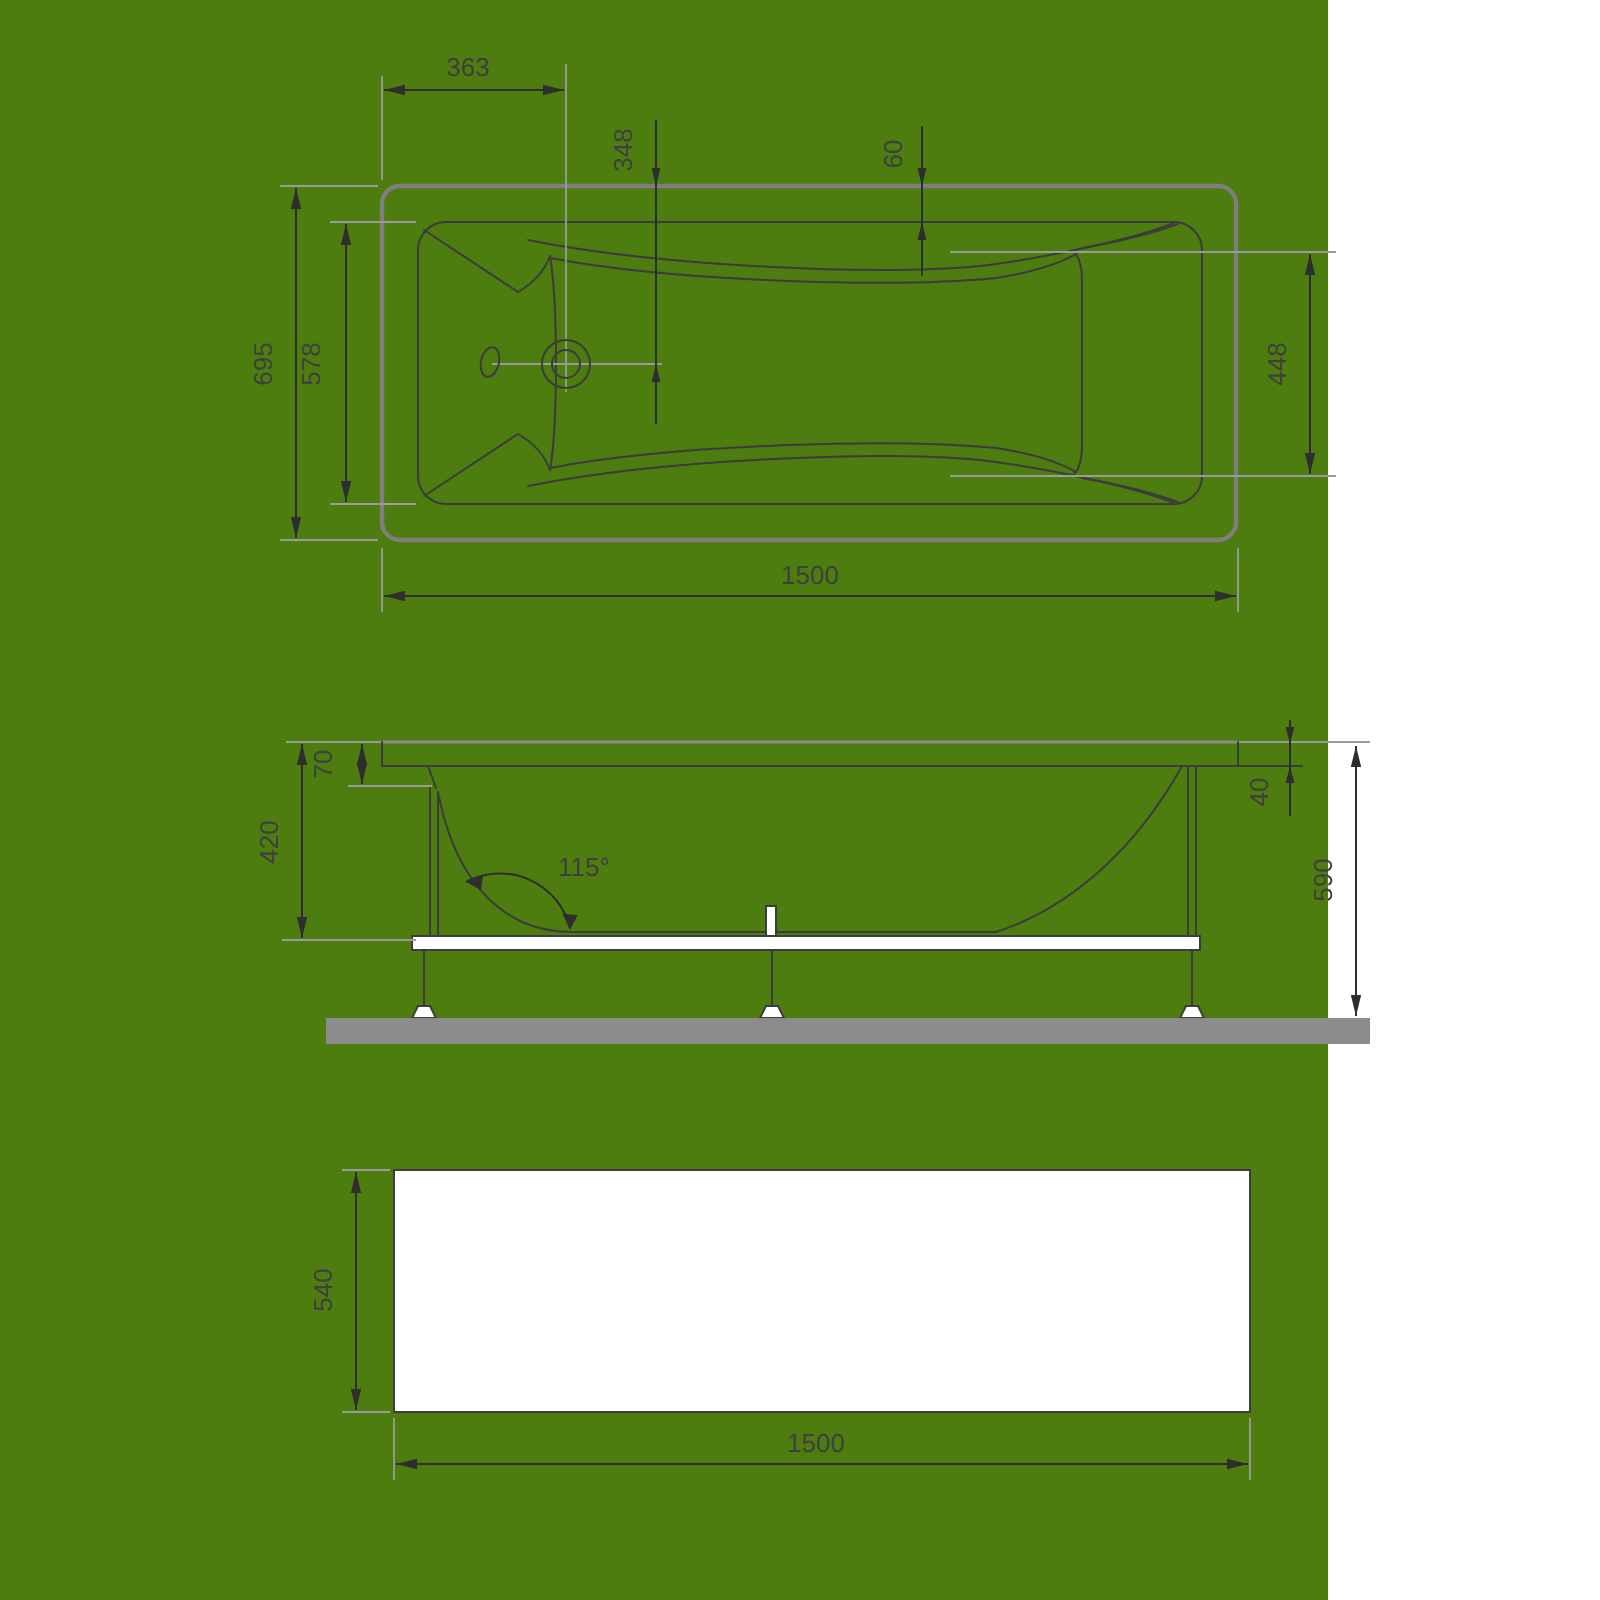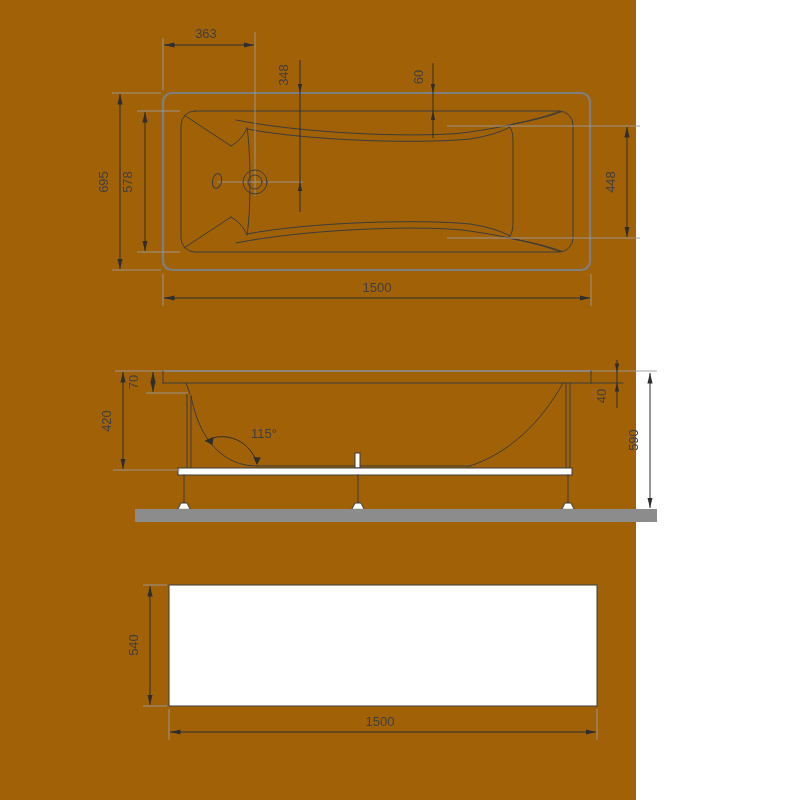--- a/index.html
+++ b/index.html
@@ -1,20 +1,21 @@
 <!DOCTYPE html>
 <html><head>
 <meta charset="utf-8">
 <style>
   html, body { margin: 0; padding: 0; background: #ffffff; }
   #canvas {
     position: relative;
     width: 636px; height: 800px;
-    background: #a16207;
+    background: #4d7c0f;
     font-family: "Liberation Sans", sans-serif;
+    padding-left: 28px;
   }
   svg { display: block; }
   
   .ln  { stroke: #3c3c3c; stroke-width: 1; fill: none; stroke-linecap: round; }
   
   .gry { stroke: #7f7f7f; stroke-width: 2.2; fill: none; }
   .gry-thin { stroke: #8a8a8a; stroke-width: 1.4; fill: none; }
   
   .dim { stroke: #2e2e2e; stroke-width: 1; fill: none; }
   

